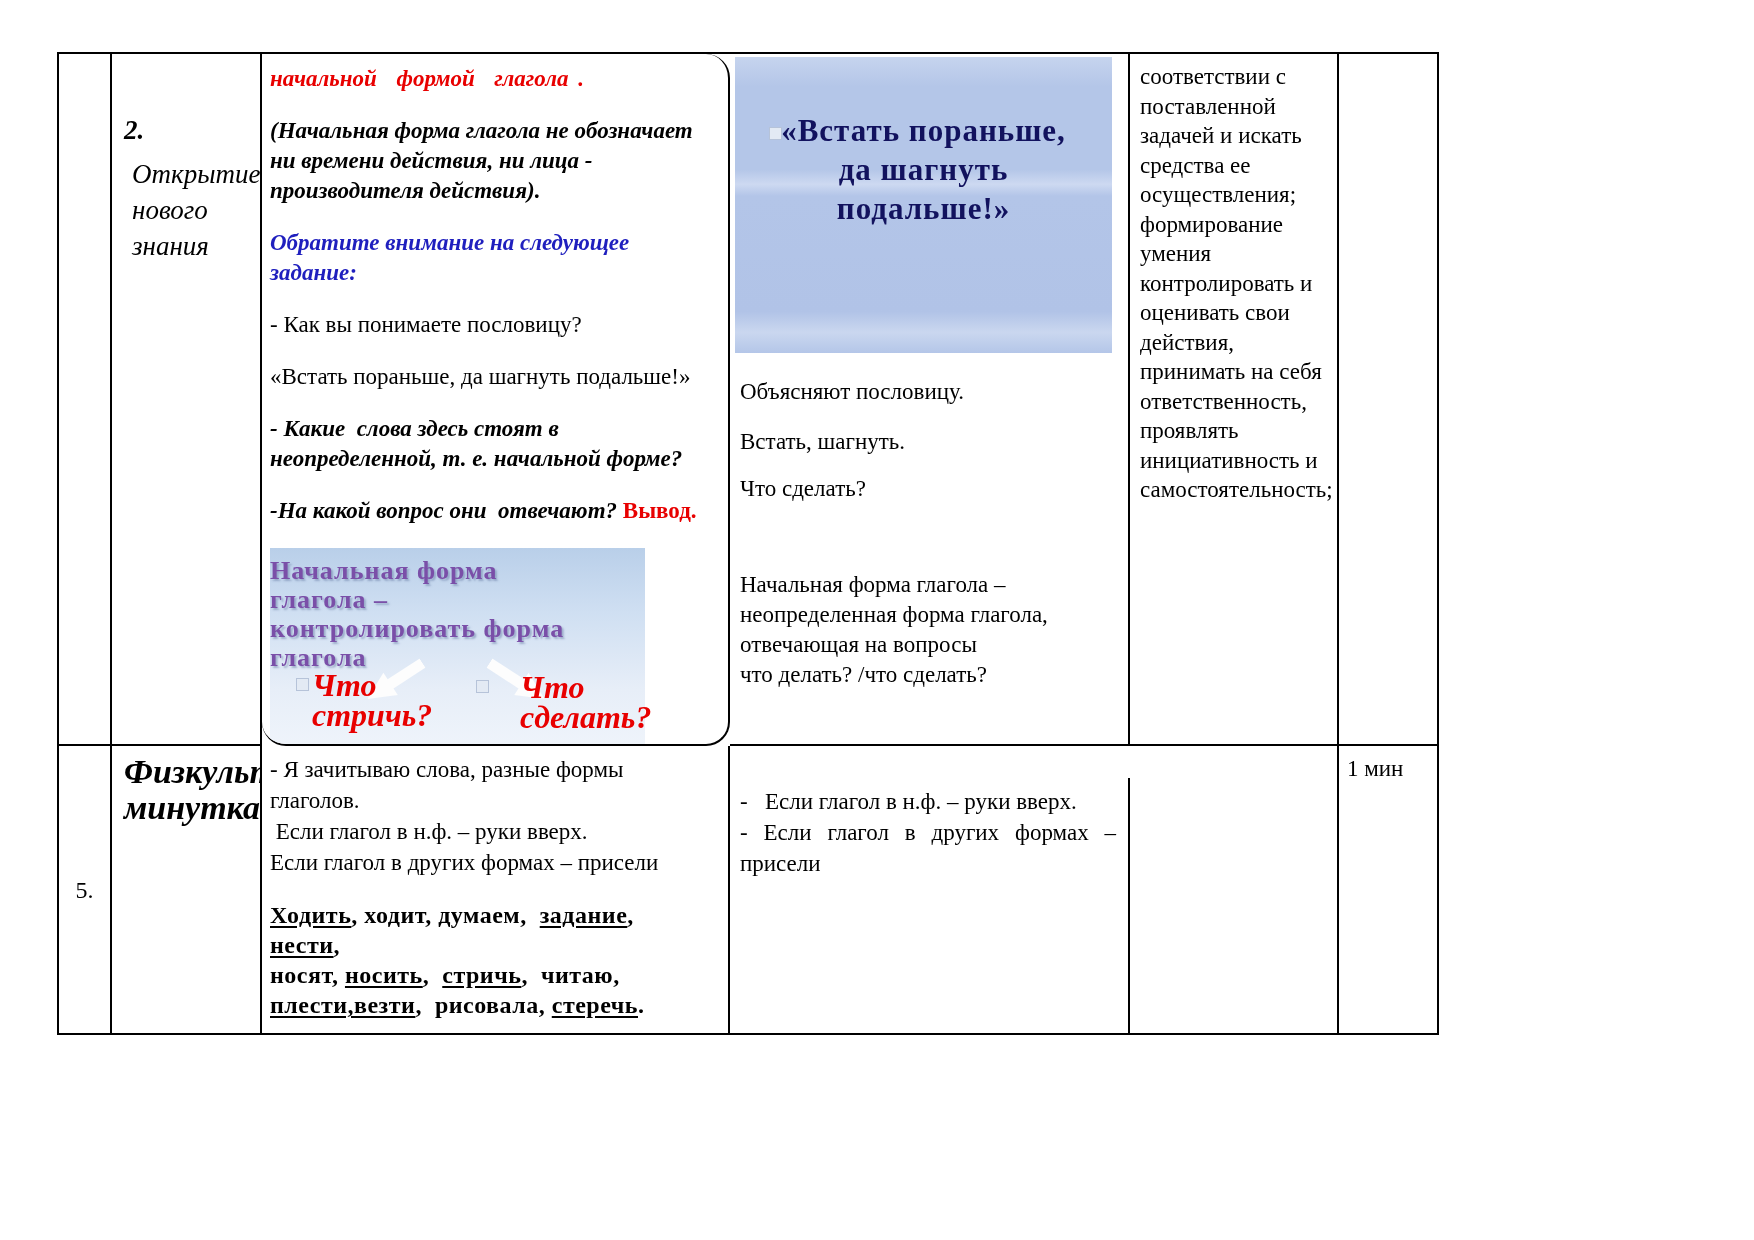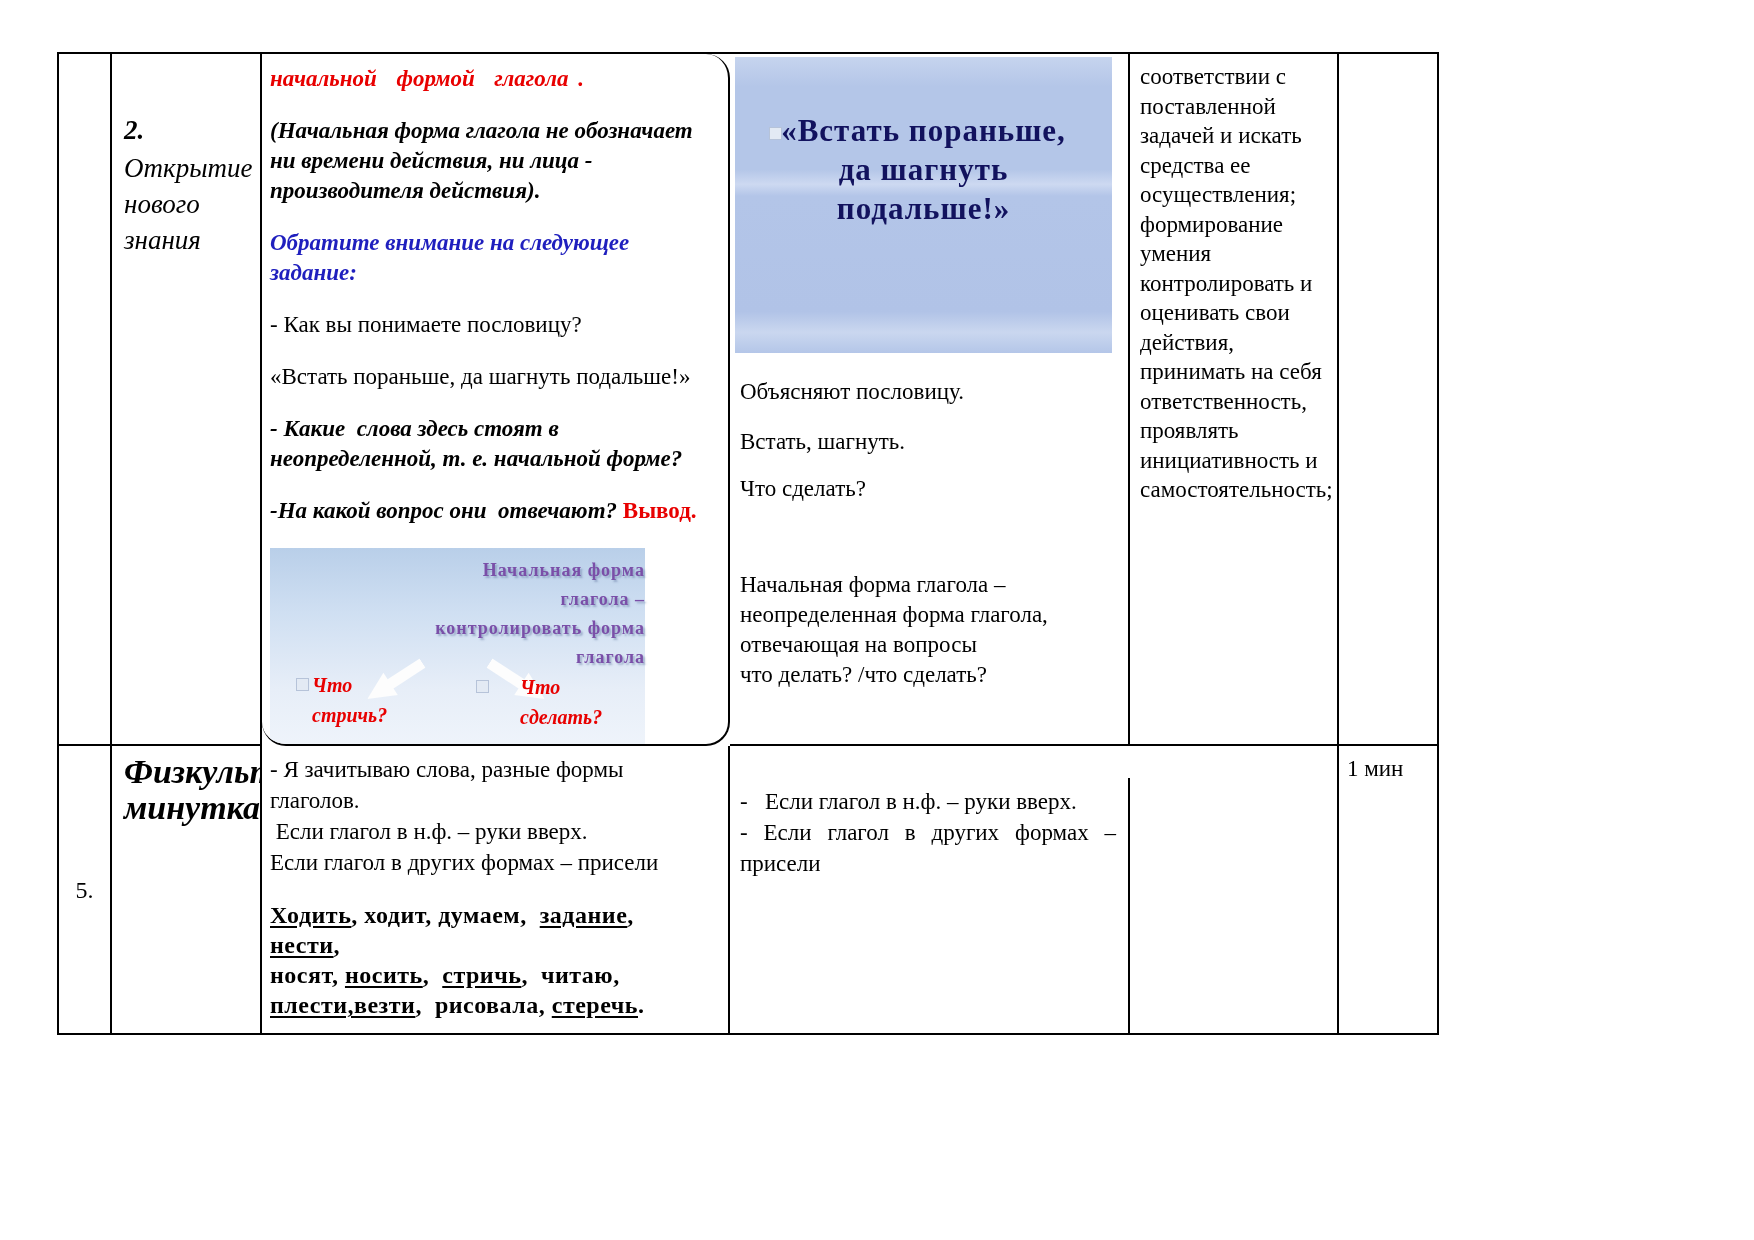--- a/index.html
+++ b/index.html
@@ -24,50 +24,50 @@
   .pl{white-space:pre-line;}
   .bi{font-weight:bold;font-style:italic;}
   .b{font-weight:bold;}
   .red{color:var(--red);}
   .blue{color:var(--blue);}
   .useg{text-decoration:underline;text-decoration-thickness:2px;text-underline-offset:3px;}
 
   
   .c-stage1{padding:58px 6px 0 12px;font-style:italic;font-size:27px;line-height:36px;}
   .c-stage1 .stage-num{font-weight:bold;margin:0 0 2px 0;}
-  .c-stage1 .stage-name{margin:0;}
+  .c-stage1 .stage-name{margin:8px;}
 
   
   .c-teach1{padding:10px 14px 0 8px;border-radius:24px;}
   .c-teach1 p{margin:0 0 22px 0;}
   .c-teach1 .p1{word-spacing:4px;}
 
   
   .diagram{
     margin-top:8px;width:375px;height:228px;position:relative;
     background:linear-gradient(180deg,#b9cfe9 0%,#cfdff2 28%,#e7eef8 62%,#f3f7fc 100%);
   }
   .dg-title{
-    padding-top:8px;text-align:right;font-weight:bold;font-size:18px;line-height:29px;
+    padding-top:8px;text-align:left;font-weight:bold;font-size:26px;line-height:29px;
     color:var(--purple);letter-spacing:1px;
     text-shadow:2px 2px 2px rgba(110,130,170,.55);
   }
   .arrow{
     position:absolute;width:66px;height:30px;background:#fdfdfd;
     clip-path:polygon(0 32%,58% 32%,58% 6%,100% 50%,58% 94%,58% 68%,0 68%);
     filter:drop-shadow(2px 2px 2px rgba(90,110,150,.7));
   }
   .arrow-left{left:92px;top:118px;transform:rotate(147deg);}
   .arrow-right{left:214px;top:118px;transform:rotate(33deg);}
   .sq{
     position:absolute;width:11px;height:11px;background:#e3eaf4;border:1px solid #b6c3d9;
   }
   .sq-dl{left:26px;top:130px;}
   .sq-dr{left:206px;top:132px;}
-  .dg-label{position:absolute;font-weight:bold;font-style:italic;font-size:20px;line-height:30px;color:var(--red);}
+  .dg-label{position:absolute;font-weight:bold;font-style:italic;font-size:32px;line-height:30px;color:var(--red);}
   .dg-label-l{left:42px;top:122px;}
   .dg-label-r{left:250px;top:124px;}
 
   
   .c-stud1{padding:3px 10px 0 5px;}
   .slide{
     width:377px;height:296px;position:relative;
     background:linear-gradient(180deg,#c6d4ee 0%,#b4c6e8 10%,#b4c6e8 38%,#cdd9f1 43%,#b3c5e8 47%,#b1c3e7 86%,#cad7ef 93%,#b4c6e8 100%);
   }
   .slide-text{padding-top:54px;text-align:center;font-weight:bold;font-size:31px;line-height:39px;color:var(--slide_ink);letter-spacing:1px;}

